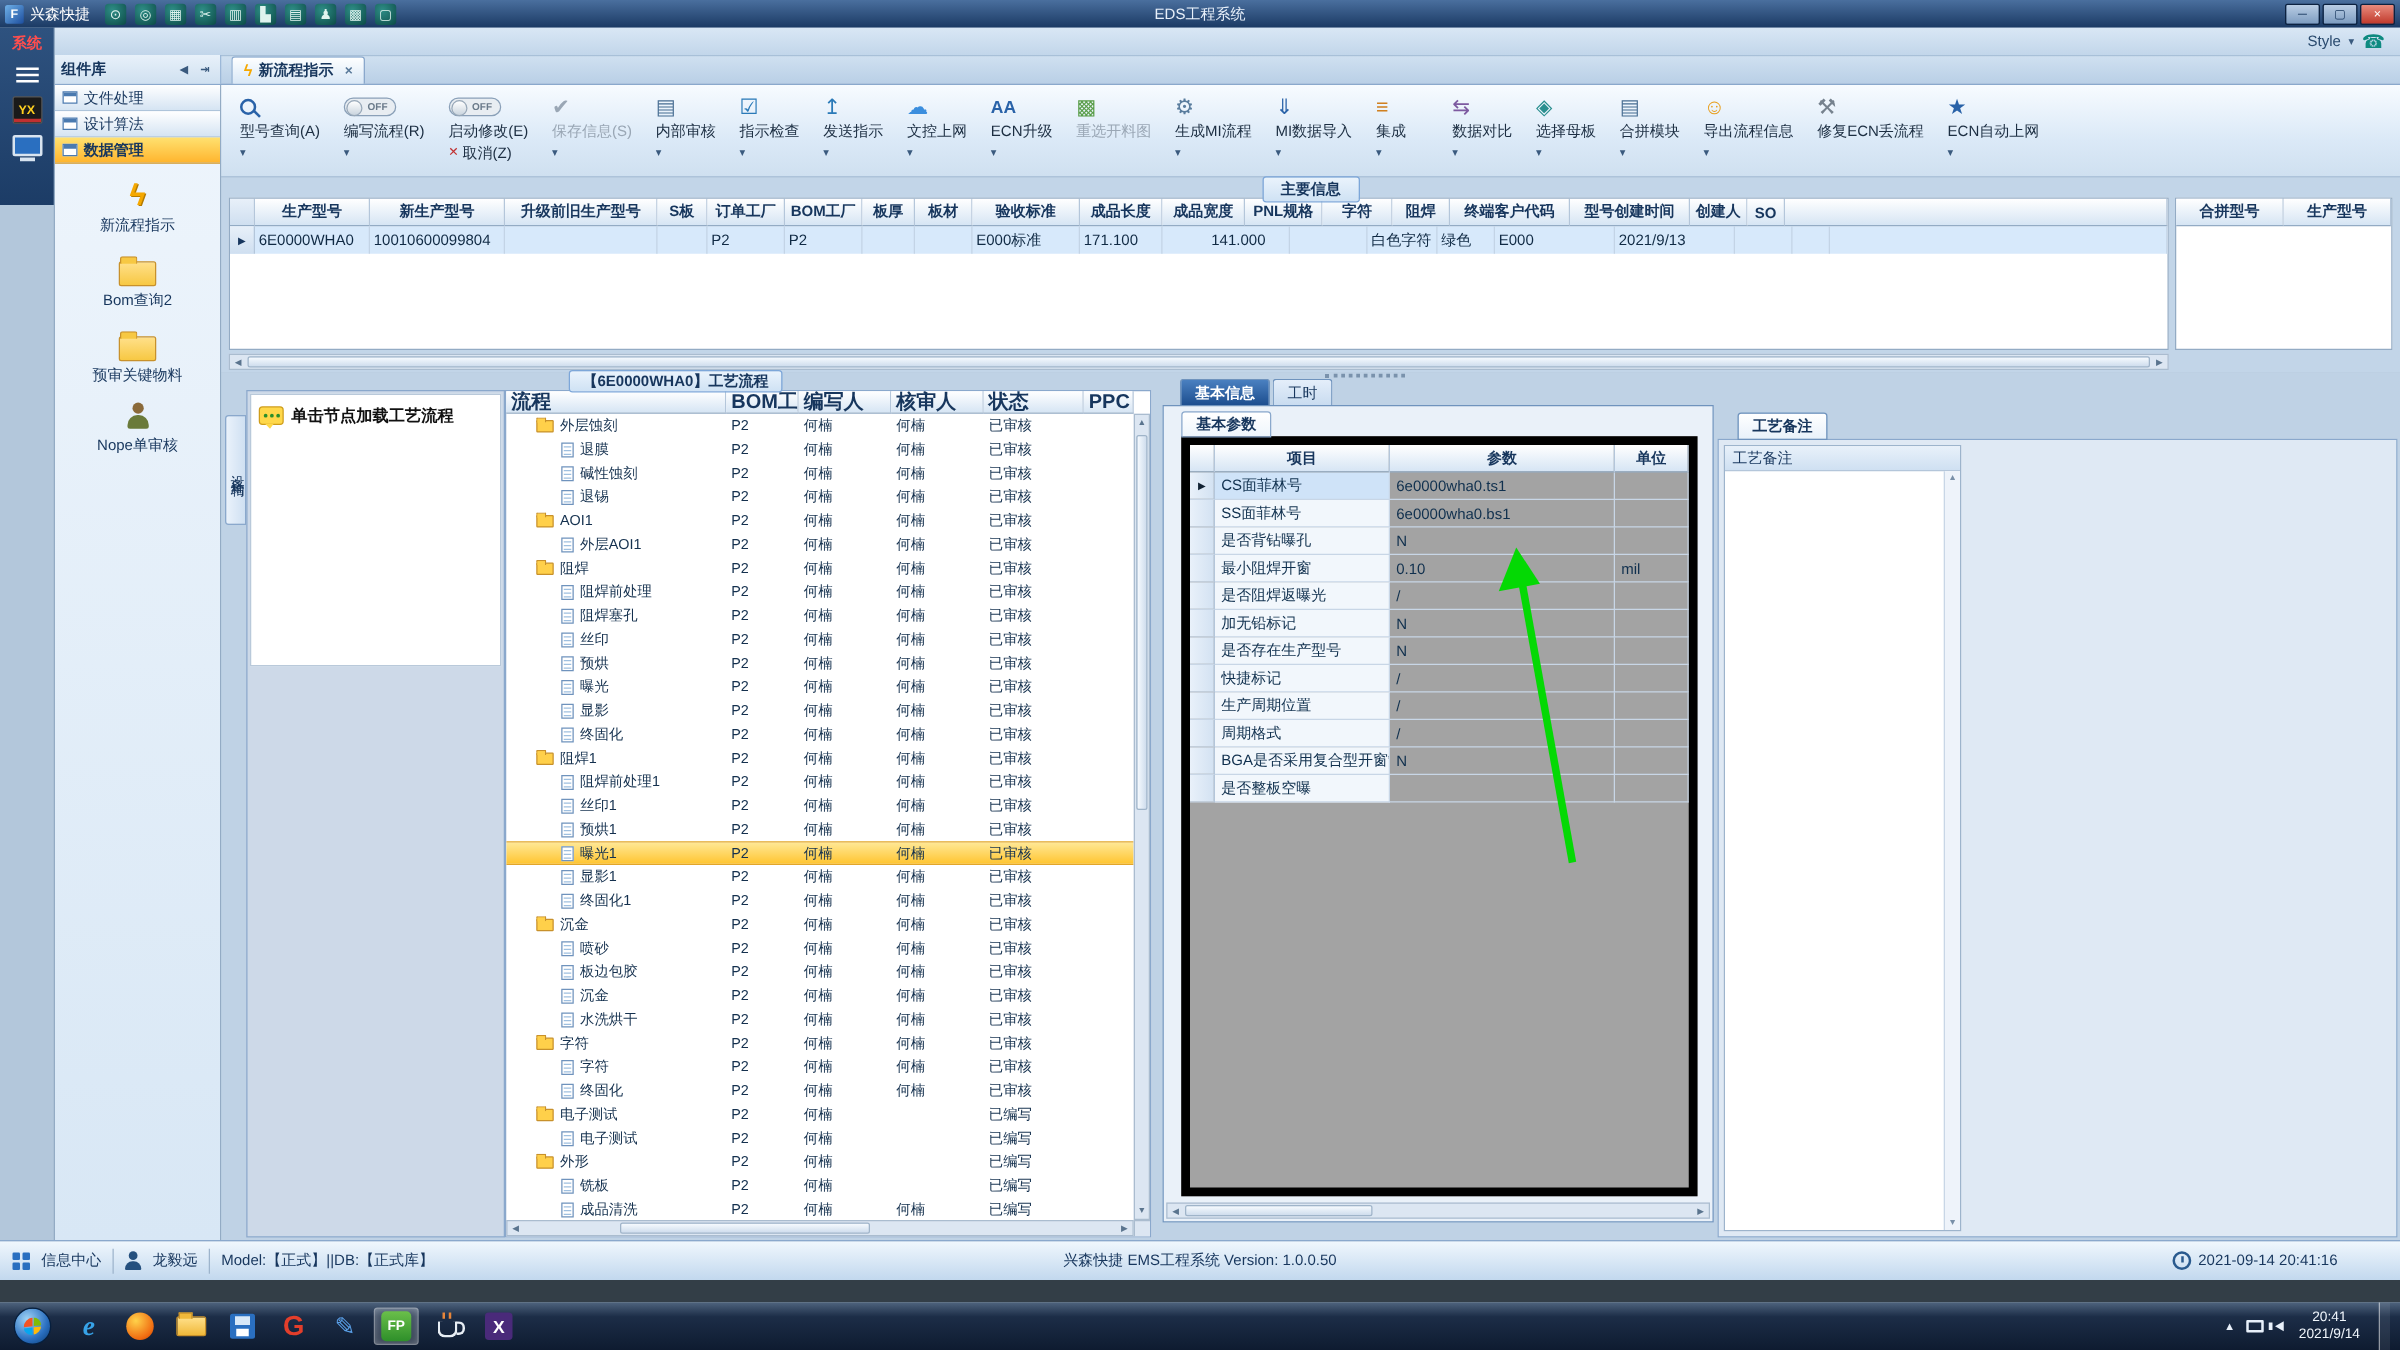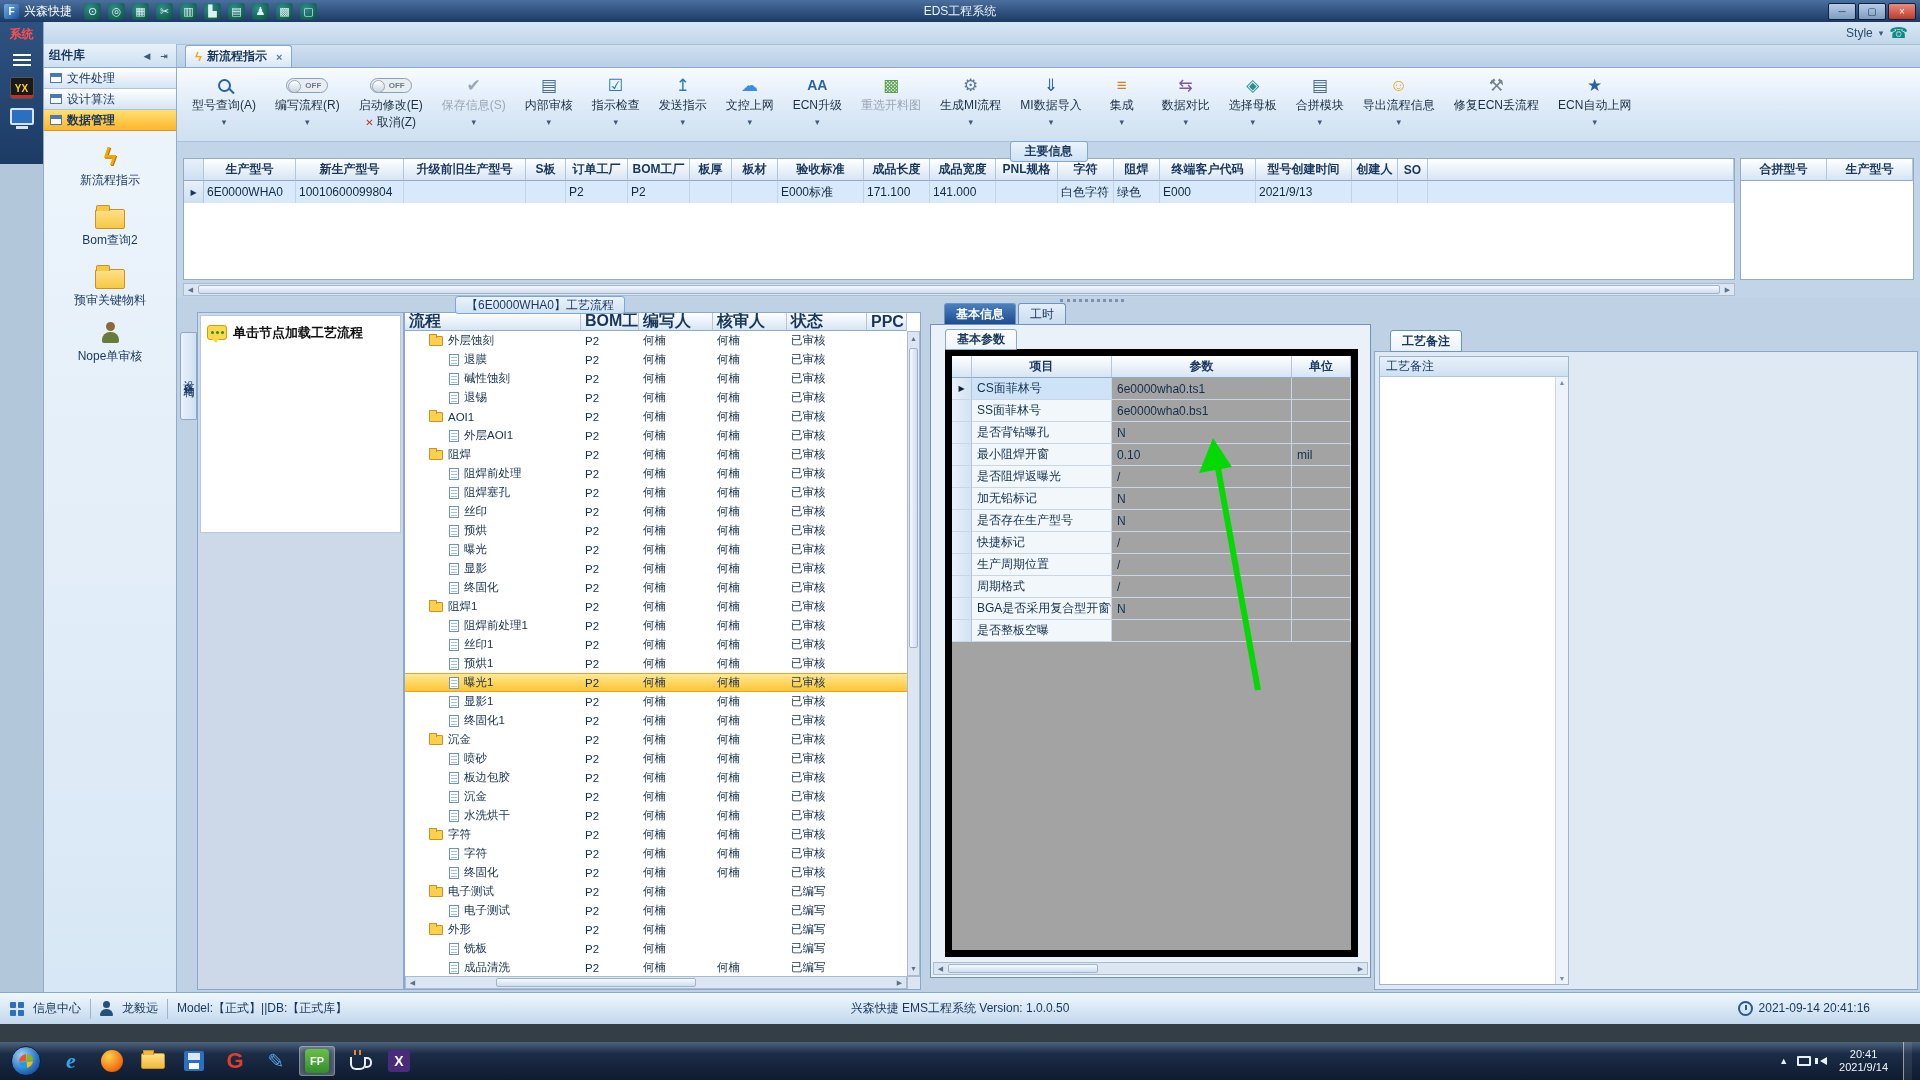--- a/index.html
+++ b/index.html
@@ -51,21 +51,21 @@
 .sb-item{display:flex;flex-direction:column;align-items:center;gap:3px;color:#17365d;cursor:pointer}
 .big-bolt{color:#f5a800;font-size:24px;font-weight:bold;line-height:24px;text-shadow:1px 1px 0 #b57b00}
 .icon-folder-big{width:30px;height:20px;background:linear-gradient(#ffe08a,#f7c843);border:1px solid #c8912b;border-radius:2px;position:relative;margin-top:7px;display:block}
 .icon-folder-big::before{content:"";position:absolute;top:-5px;left:0;width:12px;height:5px;background:#f7c843;border:1px solid #c8912b;border-bottom:none;border-radius:2px 2px 0 0}
 .person-ico{width:22px;height:23px;position:relative;display:block}
 .person-ico::before{content:"";position:absolute;left:7px;top:0;width:9px;height:9px;border-radius:50%;background:#8a6a3a}
 .person-ico::after{content:"";position:absolute;left:3px;top:10px;width:17px;height:11px;border-radius:8px 8px 2px 2px;background:#6a7a3a}
 
 
 .toolbar{position:absolute;left:177px;top:68px;width:1743px;height:74px;background:linear-gradient(#f7fbff,#dbe9f7 60%,#cfe0f0);border-bottom:1px solid #a9c0d8;display:flex;align-items:stretch;padding:4px 2px 2px 8px;gap:5px}
-.tb-btn{display:flex;flex-direction:column;align-items:center;padding:1px 7px;min-width:56px;border-radius:3px;cursor:pointer}
+.tb-btn{display:flex;flex-direction:column;align-items:flex-start;padding:1px 7px;min-width:56px;border-radius:3px;cursor:pointer}
 .tb-ico{height:24px;display:flex;align-items:center;justify-content:center;font-size:17px}
 .tb-lbl{font-size:12px;color:#1c2e42;white-space:nowrap;height:17px;line-height:17px}
 .tb-btn.disabled .tb-lbl{color:#9aa7b5}
 .tb-sub{height:16px;display:flex;align-items:center;justify-content:center;font-size:9px;color:#3a5a7e;gap:3px}
 .i-search{width:13px;height:13px;border:2px solid #2962a8;border-radius:50%;position:relative;display:inline-block}
 .i-search::after{content:"";position:absolute;width:7px;height:2px;background:#2962a8;transform:rotate(45deg);right:-6px;bottom:-2px}
 .toggle{width:42px;height:15px;border:1px solid #8aa0b8;border-radius:8px;background:#e8edf2;display:flex;align-items:center;font-size:8px;color:#6a7a8a;position:relative;justify-content:flex-end;padding-right:6px;font-weight:bold}
 .toggle::before{content:"";position:absolute;left:1px;top:1px;width:11px;height:11px;border-radius:50%;background:linear-gradient(#fff,#c9d4de);border:1px solid #98a8b8}
 .cancel-x{color:#c03030;font-size:10px;font-weight:bold}
 .gl{line-height:1}
@@ -89,21 +89,21 @@
 .hscroll .ht{position:absolute;top:1px;bottom:1px;background:linear-gradient(#f6fafe,#cfdded);border:1px solid #9fb4c9;border-radius:2px}
 .vscroll{position:absolute;width:13px;background:#dce6f2;border:1px solid #aabccf}
 .vscroll .sa{height:13px;font-size:7px;color:#5a748e;display:flex;align-items:center;justify-content:center}
 .vscroll .sa.b{position:absolute;bottom:0;left:0;right:0}
 .vscroll .vt{position:absolute;left:1px;right:1px;background:linear-gradient(90deg,#f6fafe,#cfdded);border:1px solid #9fb4c9;border-radius:2px}
 
 
 .midbg{position:absolute;left:177px;top:298px;width:1743px;height:694px;background:#bfd2e5}
 
 
-.flow-pill{position:absolute;left:455px;top:296px;background:linear-gradient(#eaf3fc,#cfe2f4);border:1px solid #7da7d9;border-radius:3px;padding:0 10px;height:18px;line-height:17px;color:#17365d;font-weight:normal;z-index:4}
+.flow-pill{position:absolute;left:455px;top:296px;background:linear-gradient(#eaf3fc,#cfe2f4);border:1px solid #7da7d9;border-radius:3px;padding:0 10px;height:18px;line-height:17px;color:#17365d;font-weight:bold;z-index:4}
 .devtab{position:absolute;left:180px;top:332px;width:17px;height:88px;background:linear-gradient(90deg,#eaf2fb,#cfe0f2);border:1px solid #8aa8cc;border-radius:3px 0 0 3px;writing-mode:vertical-rl;display:flex;align-items:center;justify-content:center;font-size:11px;color:#17365d;letter-spacing:2px}
 .devpanel{position:absolute;left:197px;top:312px;width:207px;height:678px;background:#cdd9e8;border:1px solid #8aa8cc}
 .dev-inner{position:absolute;left:2px;top:2px;right:2px;height:218px;background:#fff;border:1px solid #b9c9da}
 .dev-hint{display:flex;align-items:flex-start;gap:6px;padding:8px 6px;font-weight:bold;color:#111;font-size:13px}
 .bubble{width:20px;height:15px;background:#ffd84a;border:1px solid #cf9d1a;border-radius:3px;position:relative;flex:0 0 auto;margin-top:1px}
 .bubble::before{content:"";position:absolute;left:3px;top:5px;width:3px;height:3px;border-radius:50%;background:#2a8f2a;box-shadow:5px 0 0 #2a8f2a,10px 0 0 #2a8f2a}
 .bubble::after{content:"";position:absolute;left:4px;bottom:-4px;border-left:4px solid transparent;border-right:3px solid transparent;border-top:4px solid #ffd84a}
 
 
 .tree{position:absolute;left:404px;top:312px;width:517px;height:678px;background:#fff;border:1px solid #8aa8cc}
@@ -455,21 +455,21 @@
         <div class="mi-dc" style="width: 92px;">6E0000WHA0</div>
         <div class="mi-dc" style="width: 108px;">10010600099804</div>
         <div class="mi-dc" style="width: 122px;"></div>
         <div class="mi-dc" style="width: 40px;"></div>
         <div class="mi-dc" style="width: 62px;">P2</div>
         <div class="mi-dc" style="width: 62px;">P2</div>
         <div class="mi-dc" style="width: 42px;"></div>
         <div class="mi-dc" style="width: 46px;"></div>
         <div class="mi-dc" style="width: 86px;">E000标准</div>
         <div class="mi-dc" style="width: 66px;">171.100</div>
-        <div class="mi-dc" style="width: 66px;">141.000</div>
+        <div class="mi-dc" style="width: 66px; margin-left: 36px;">141.000</div>
         <div class="mi-dc" style="width: 62px;"></div>
         <div class="mi-dc" style="width: 56px;">白色字符</div>
         <div class="mi-dc" style="width: 46px;">绿色</div>
         <div class="mi-dc" style="width: 96px;">E000</div>
         <div class="mi-dc" style="width: 96px;">2021/9/13</div>
         <div class="mi-dc" style="width: 46px;"></div>
         <div class="mi-dc" style="width: 30px;"></div>
         <div class="mi-dc" style="flex: 1 1 0%;"></div>
       </div>
   </div>

